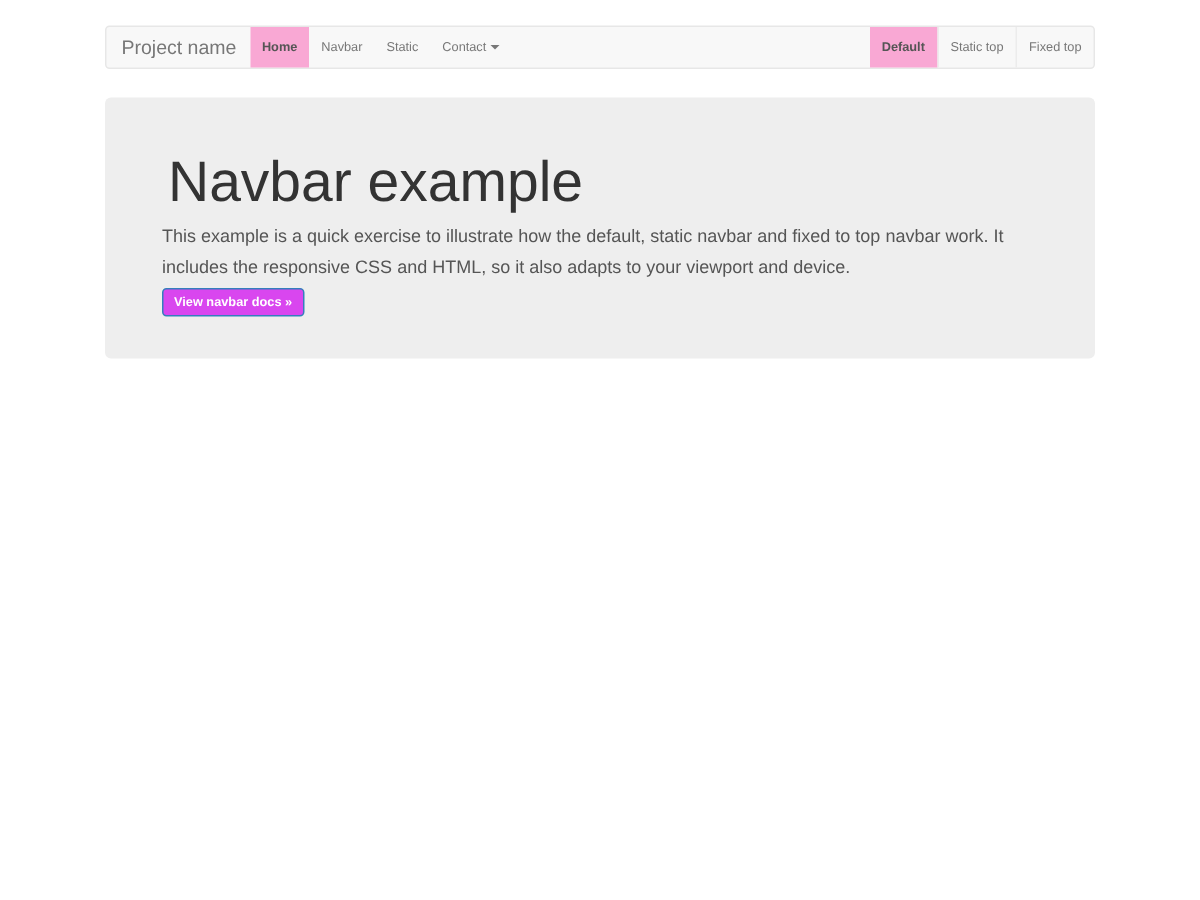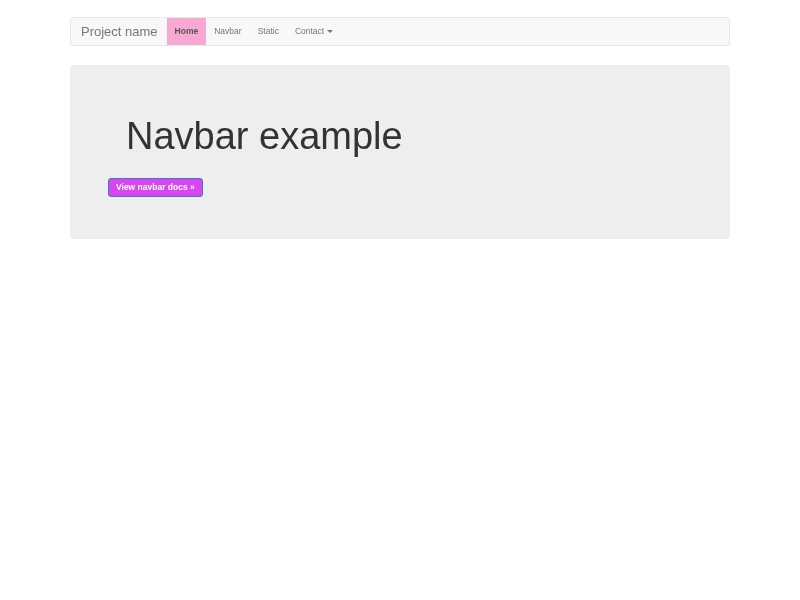--- a/index.html
+++ b/index.html
@@ -70,21 +70,21 @@
 
   
   .jumbotron {
     margin-top: 19px;
     height: 174px;
     background: #eeeeee;
     border-radius: 4px;
     padding: 32px 38px;
   }
   .jumbotron h1 {
-    margin: 18px;
+    margin: 4px;
     font-size: 38px;
     line-height: 42px;
     font-weight: 500;
     color: #333;
   }
   .jumbotron p {
     margin: 4px 0 0 0;
     max-width: 584px;
     font-size: 12px;
     line-height: 21px;
@@ -123,20 +123,32 @@
         <a>Navbar</a>
       </li>
       <li>
         <a>Static</a>
       </li>
       <li>
         <a><span>Contact</span><span class="caret"></span></a>
       </li>
     </ul>
 
+    <ul class="nav nav-right">
+      <li class="active">
+        <a>Default</a>
+      </li>
+      <li class="sep">
+        <a>Static top</a>
+      </li>
+      <li class="sep">
+        <a>Fixed top</a>
+      </li>
+    </ul>
   </nav>
 
   <div class="jumbotron">
     <h1>Navbar example</h1>
+    <p>This example is a quick exercise to illustrate how the default, static navbar and fixed to top navbar work. It includes the responsive CSS and HTML, so it also adapts to your viewport and device.</p>
     <a class="btn-primary">View navbar docs »</a>
   </div>
 
 </div>
 
 </body></html>

